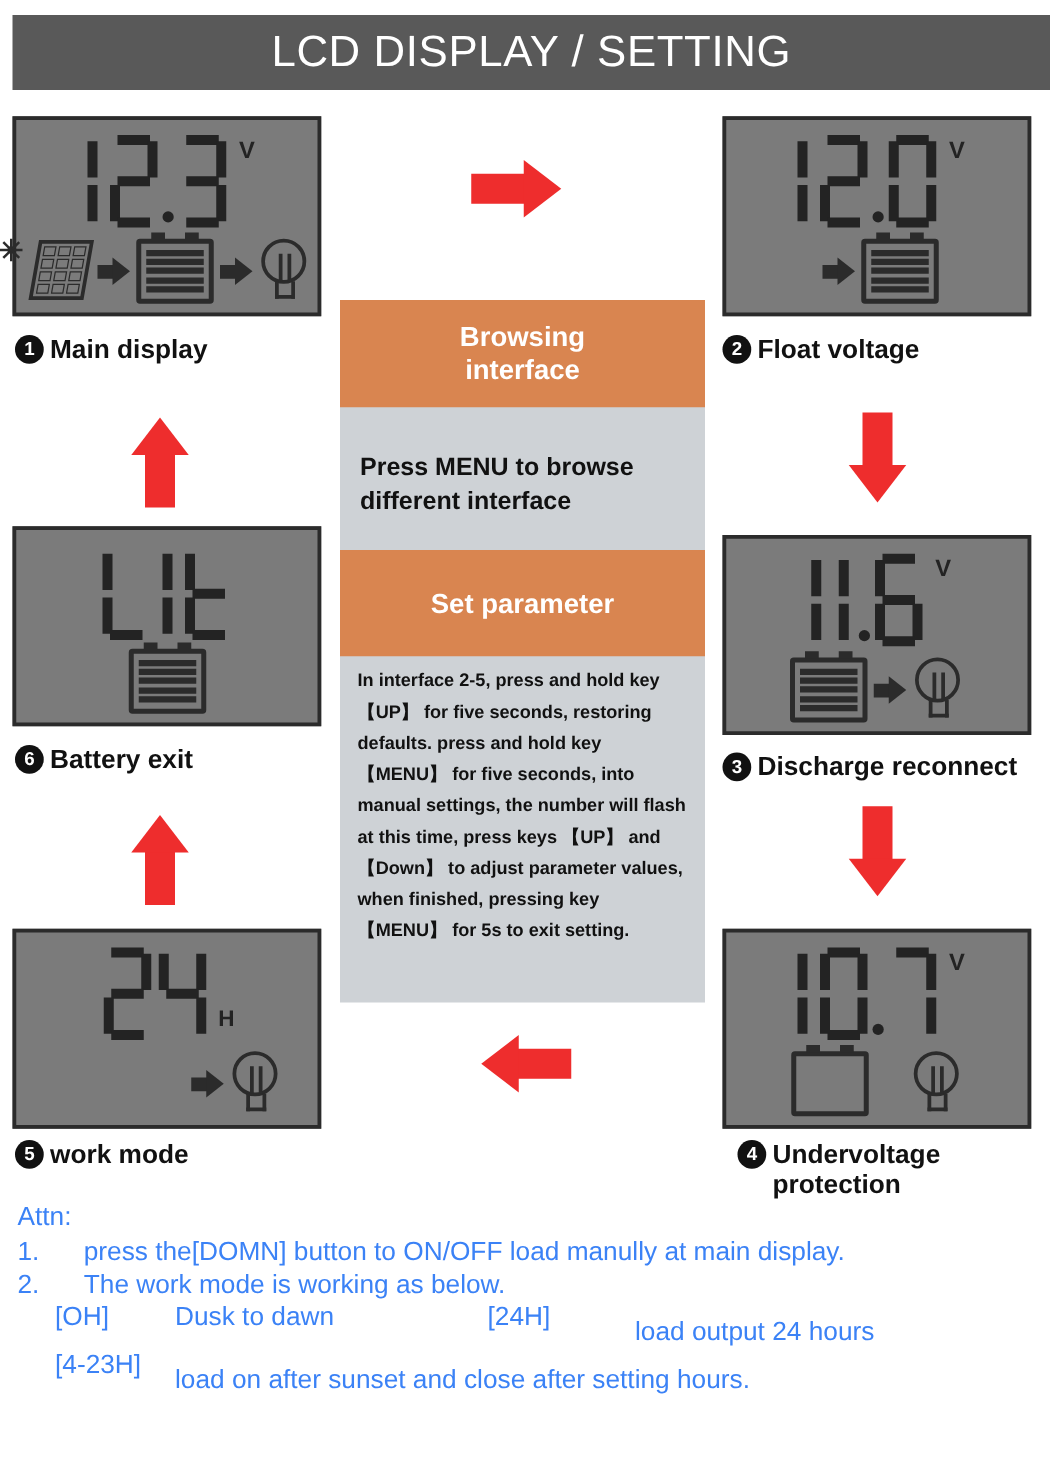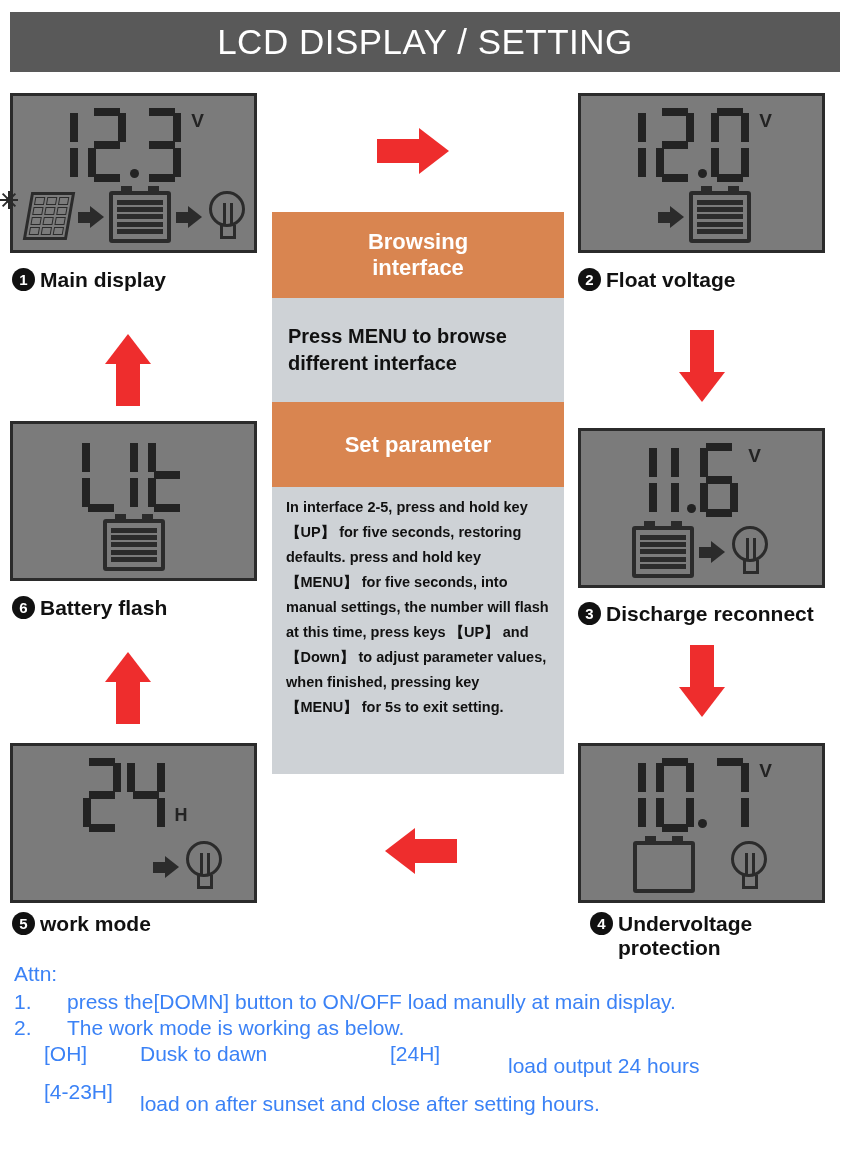--- a/index.html
+++ b/index.html
@@ -171,33 +171,33 @@
   .r-left .head{right:42px;top:0;border-top:23px solid transparent;border-bottom:23px solid transparent;border-right:30px solid #ee2d2d;}
 
   .r-down .shaft{left:11px;top:0;width:24px;height:44px;}
   .r-down .head{left:0;top:42px;border-left:23px solid transparent;border-right:23px solid transparent;border-top:30px solid #ee2d2d;}
 
   .r-up .shaft{left:11px;bottom:0;width:24px;height:44px;}
   .r-up .head{left:0;bottom:42px;border-left:23px solid transparent;border-right:23px solid transparent;border-bottom:30px solid #ee2d2d;}
 
   
   .center-col{
-    position:absolute;left:272px;top:212px;width:292px;height:562px;
+    position:absolute;left:272px;top:240px;width:292px;height:562px;
     background:#ced2d6;
   }
   .band-orange{
     background:#d98550;color:#ffffff;
     font-size:22px;font-weight:bold;text-align:center;
     display:flex;flex-direction:column;align-items:center;justify-content:center;
     font-family:"Liberation Sans", sans-serif;
   }
   .band-gray{
     background:#ced2d6;color:#111;
     font-size:20px;font-weight:bold;
-    padding:6px 14px 6px 16px;
+    padding:16px 14px 6px 16px;
     line-height:1.35;
     font-family:"Liberation Sans", sans-serif;
   }
   .band-note{
     color:#111;font-size:14.5px;font-weight:bold;
     padding:8px 12px 0 14px;line-height:1.72;
     font-family:"Liberation Sans", sans-serif;
   }
 
   
@@ -511,21 +511,21 @@
           <span class="bar"></span>
           <span class="bar"></span>
           <span class="bar"></span>
           <span class="bar"></span>
       </span>
     </div>
   </div>
 </div>
 <div class="caption" style="left:12px;top:596px;">
   <span class="bullet">6</span>
-  <span class="cap-text">Battery flash</span>
+  <span class="cap-text">Battery exit</span>
 </div>
 
 <div class="r-arrow r-right" style="left:377px;top:128px;width:76px;height:46px;">
   <span class="shaft"></span>
     <span class="head"></span>
 </div>
 <div class="r-arrow r-down" style="left:679px;top:330px;width:46px;height:76px;">
   <span class="shaft"></span>
     <span class="head"></span>
 </div>

